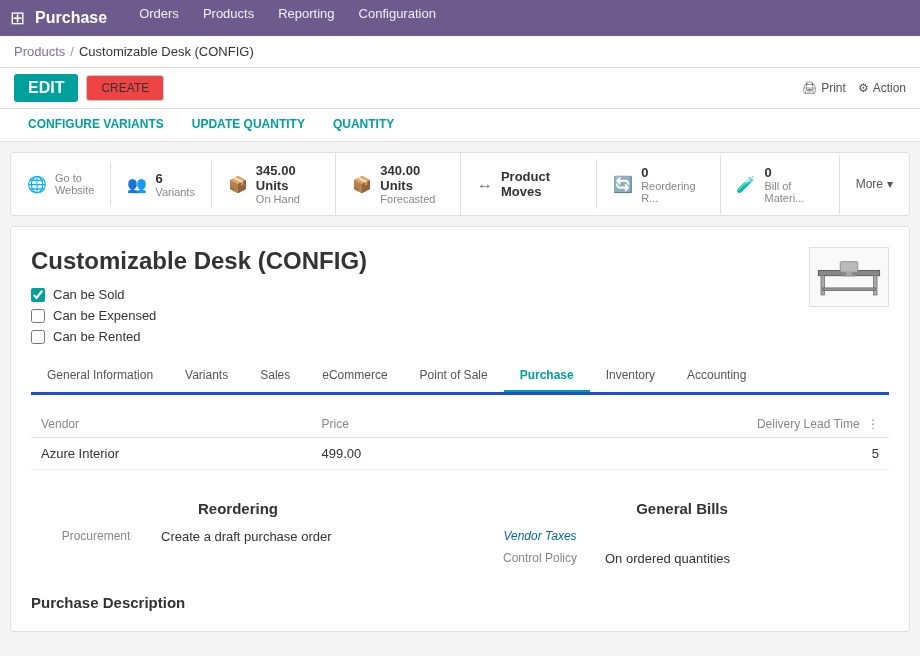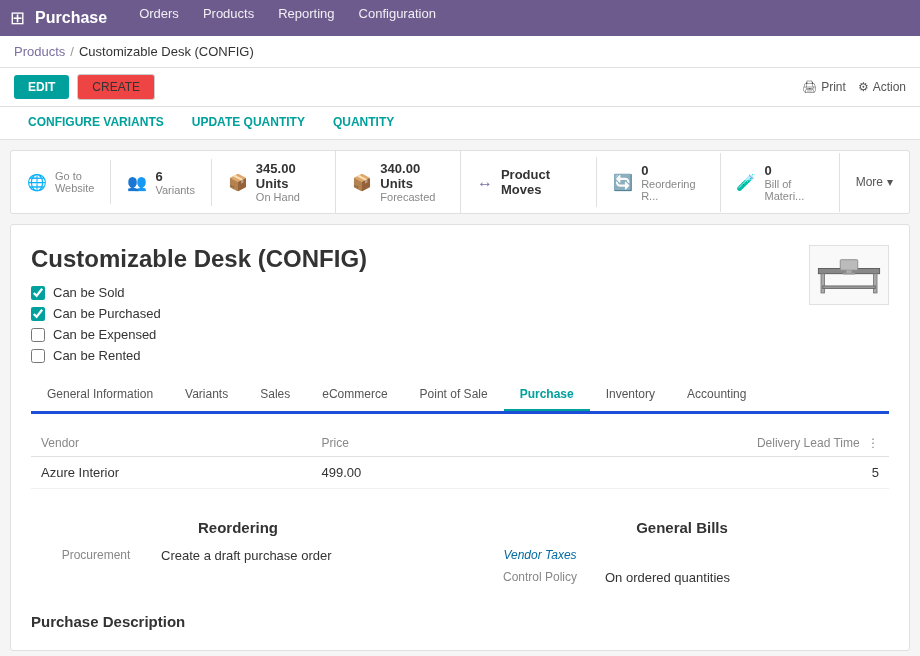--- a/index.html
+++ b/index.html
@@ -58,21 +58,21 @@
     .action-bar-left { display: flex; gap: 8px; align-items: center; }
     .action-bar-right { display: flex; gap: 12px; align-items: center; color: #555; }
 
     .btn-edit {
       background: #00a09d;
       color: white;
       border: none;
       padding: 5px 14px;
       border-radius: 3px;
       cursor: pointer;
-      font-size: 12px;
+      font-size: 16px;
       font-weight: bold;
     }
     .btn-create {
       background: #ef4444;
       color: #333;
       border: 1px solid #ccc;
       padding: 5px 14px;
       border-radius: 3px;
       cursor: pointer;
       font-size: 12px;
@@ -359,24 +359,20 @@
 </div>
 
 <div class="main-content">
   <div class="product-header">
     <div>
       <h1 class="product-title">Customizable Desk (CONFIG)</h1>
       <div class="checkbox-group">
         <div class="checkbox-item">
           <input type="checkbox" checked="" style="">
           <label>Can be Sold</label>
-        </div>
-        <div class="checkbox-item">
-          <input type="checkbox" checked="" style="">
-          <label>Can be Purchased</label>
         </div>
         <div class="checkbox-item">
           <input type="checkbox" style="">
           <label>Can be Expensed</label>
         </div>
         <div class="checkbox-item">
           <input type="checkbox" style="">
           <label>Can be Rented</label>
         </div>
       </div>

